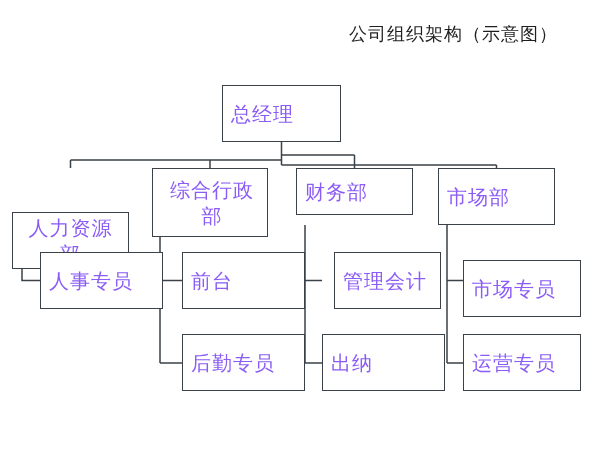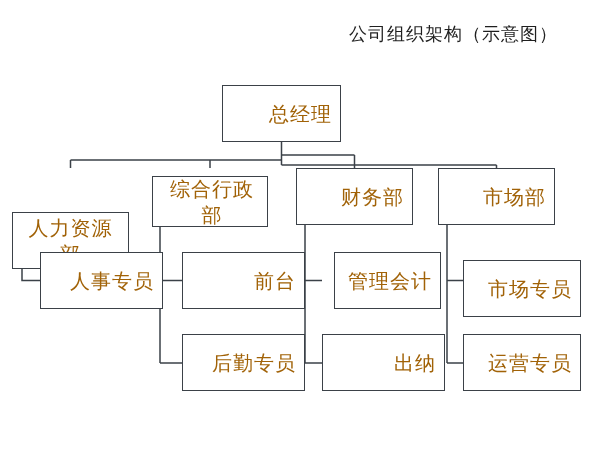--- a/index.html
+++ b/index.html
@@ -22,27 +22,27 @@
     color: #1f1f1f;
     white-space: nowrap;
   }
   .node {
     position: absolute;
     box-sizing: border-box;
     border: 1.5px solid #3b4148;
     background: #ffffff;
     display: flex;
     align-items: center;
-    justify-content: flex-end;
+    justify-content: flex-start;
     text-align: center;
     padding: 0 8px;
     font-size: 20px;
     line-height: 26px;
     letter-spacing: 1px;
-    color: #a16207;
+    color: #8b5cf6;
   }
   #connector-svg {
     position: absolute;
     top: 0; left: 0;
     width: 602px; height: 472px;
     pointer-events: none;
   }
   #connector-svg path {
     fill: none;
     stroke: #3b4148;
@@ -72,24 +72,24 @@
     <path d="M447 225 V363 M447 280.5 H463 M447 363 H463"></path>
   </svg>
 
   <div class="node" style="left:222px; top:85px; width:119px; height:57px;">
     <span>总经理</span>
   </div>
 
   <div class="node" style="left:12px; top:168px; width:117px; height:57px;margin-top:44px;">
     <span>人力资源部</span>
   </div>
-  <div class="node" style="left:152px; top:176px; width:116px; height:51px;padding-left:12px;">
+  <div class="node" style="left:152px; top:168px; width:116px; height:69px;padding-left:12px;">
     <span>综合行政部</span>
   </div>
-  <div class="node" style="left:296px; top:168px; width:117px; height:57px;">
+  <div class="node" style="left:296px; top:168px; width:117px; height:47px;">
     <span>财务部</span>
   </div>
   <div class="node" style="left:438px; top:168px; width:117px; height:57px;">
     <span>市场部</span>
   </div>
 
   <div class="node" style="left:40px; top:252px; width:123px; height:57px;">
     <span>人事专员</span>
   </div>
   <div class="node" style="left:182px; top:252px; width:123px; height:57px;">

